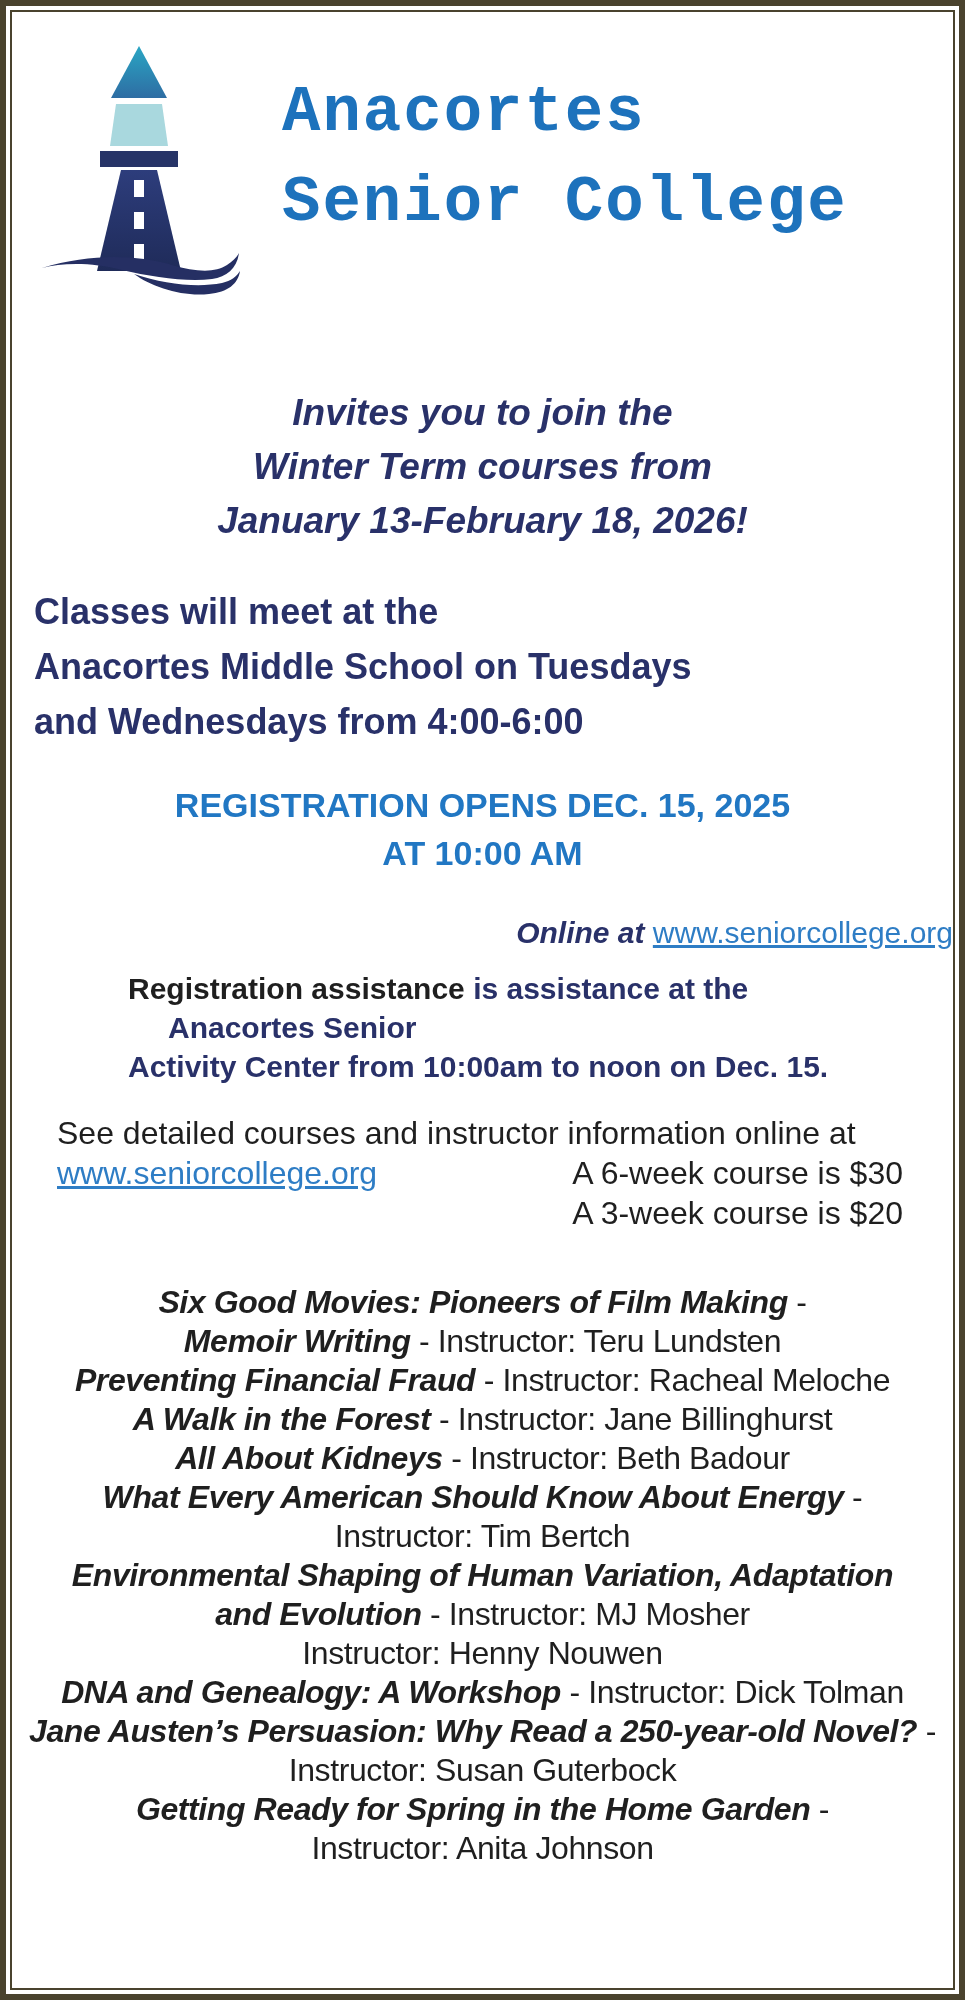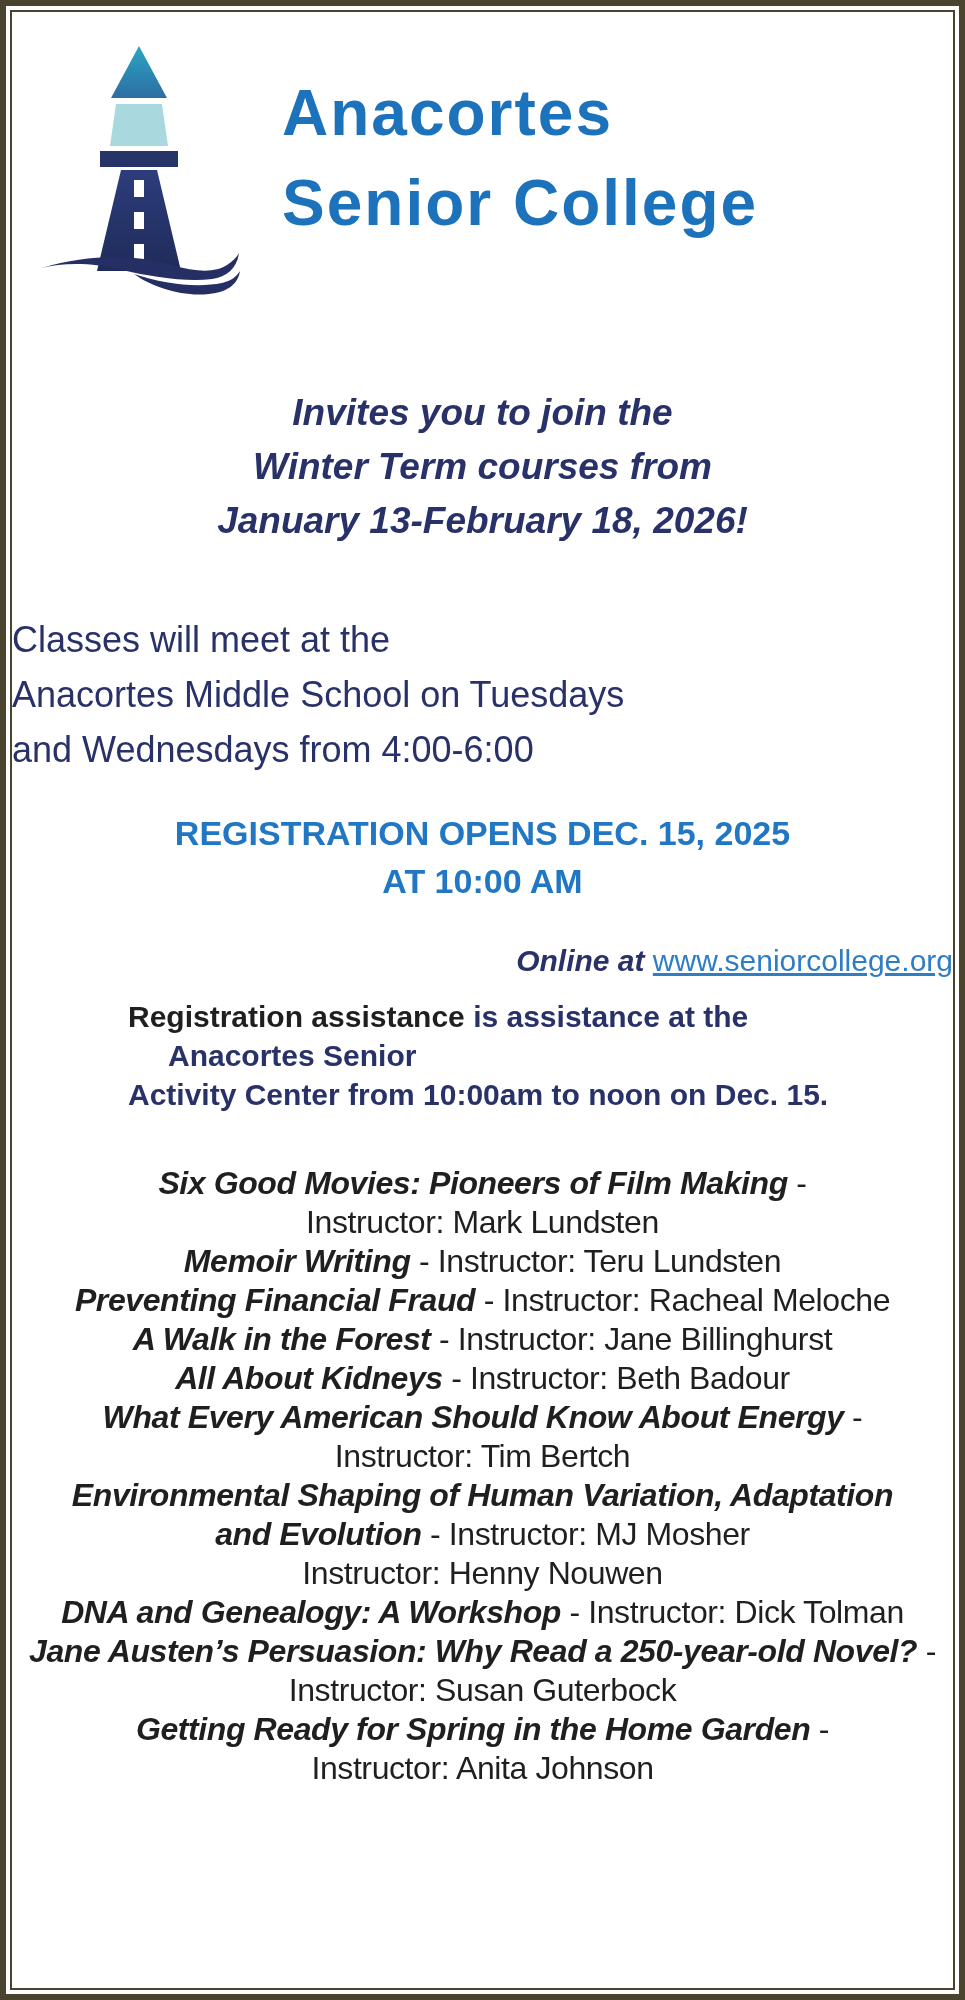--- a/index.html
+++ b/index.html
@@ -12,30 +12,30 @@
   .frame-outer{position:absolute;inset:0;border:6px solid #4a432e;pointer-events:none;}
   .frame-inner{position:absolute;inset:10px;border:2px solid #4a432e;pointer-events:none;}
   .content{position:absolute;inset:12px;overflow:hidden;}
 
   
   .header{display:flex;align-items:flex-start;padding:16px 0 0 22px;}
   .logo{width:210px;height:270px;flex:none;}
   .org-title{
     margin:40px 0 0 38px;
     color:#1d72bc;font-weight:bold;font-size:64px;line-height:90px;
-    letter-spacing:2px;white-space:nowrap;
+    letter-spacing:2px;white-space:nowrap;font-family:Liberation Mono, monospace;
   }
 
   
   .invite{margin-top:88px;text-align:center;color:#293169;
     font-weight:bold;font-style:italic;font-size:37px;line-height:54px;}
 
   
-  .schedule{margin-top:64px;color:#293169;
-    font-weight:normal;font-size:36px;line-height:55px;}
+  .schedule{margin-top:36px;padding-left:22px;color:#293169;
+    font-weight:bold;font-size:36px;line-height:55px;}
 
   
   .registration{margin-top:32px;text-align:center;color:#2177c3;
     font-weight:bold;font-size:34px;line-height:48px;}
 
   
   .online{margin-top:37px;text-align:right;font-size:30px;line-height:38px;}
   .online-prefix{color:#293169;font-weight:bold;font-style:italic;}
   .link{color:#2e7dc5;text-decoration:underline;cursor:pointer;}
 
@@ -112,24 +112,33 @@
   </div>
 
   <div class="assistance">
     <div>
       <span class="black">Registration assistance</span><span> is assistance at the</span>
     </div>
     <div class="indent">Anacortes Senior</div>
     <div>Activity Center from 10:00am to noon on Dec. 15.</div>
   </div>
 
+  <div class="details">
+    <div>See detailed courses and instructor information online at</div>
+    <div class="det-row2">
+      <span class="link">www.seniorcollege.org</span>
+      <span>A 6-week course is $30</span>
+    </div>
+    <div class="det-row3">
+      <span>A 3-week course is $20</span>
+    </div>
+  </div>
 
   <div class="courses">
     <div class="course-line"><span class="em">Six Good Movies: Pioneers of Film Making</span><span> -</span></div>
-    <div class="course-line"><span class="em"></span><span>Instructor: Mark Lundsten</span></div>
     <div class="course-line"><span class="em">Memoir Writing</span><span> - Instructor: Teru Lundsten</span></div>
     <div class="course-line"><span class="em">Preventing Financial Fraud</span><span> - Instructor: Racheal Meloche</span></div>
     <div class="course-line"><span class="em">A Walk in the Forest</span><span> - Instructor: Jane Billinghurst</span></div>
     <div class="course-line"><span class="em">All About Kidneys</span><span> - Instructor: Beth Badour</span></div>
     <div class="course-line"><span class="em">What Every American Should Know About Energy</span><span> -</span></div>
     <div class="course-line"><span class="em"></span><span>Instructor: Tim Bertch</span></div>
     <div class="course-line"><span class="em">Environmental Shaping of Human Variation, Adaptation</span><span></span></div>
     <div class="course-line"><span class="em">and Evolution</span><span> - Instructor: MJ Mosher</span></div>
     <div class="course-line"><span class="em"></span><span>Instructor: Henny Nouwen</span></div>
     <div class="course-line"><span class="em">DNA and Genealogy: A Workshop</span><span> - Instructor: Dick Tolman</span></div>

